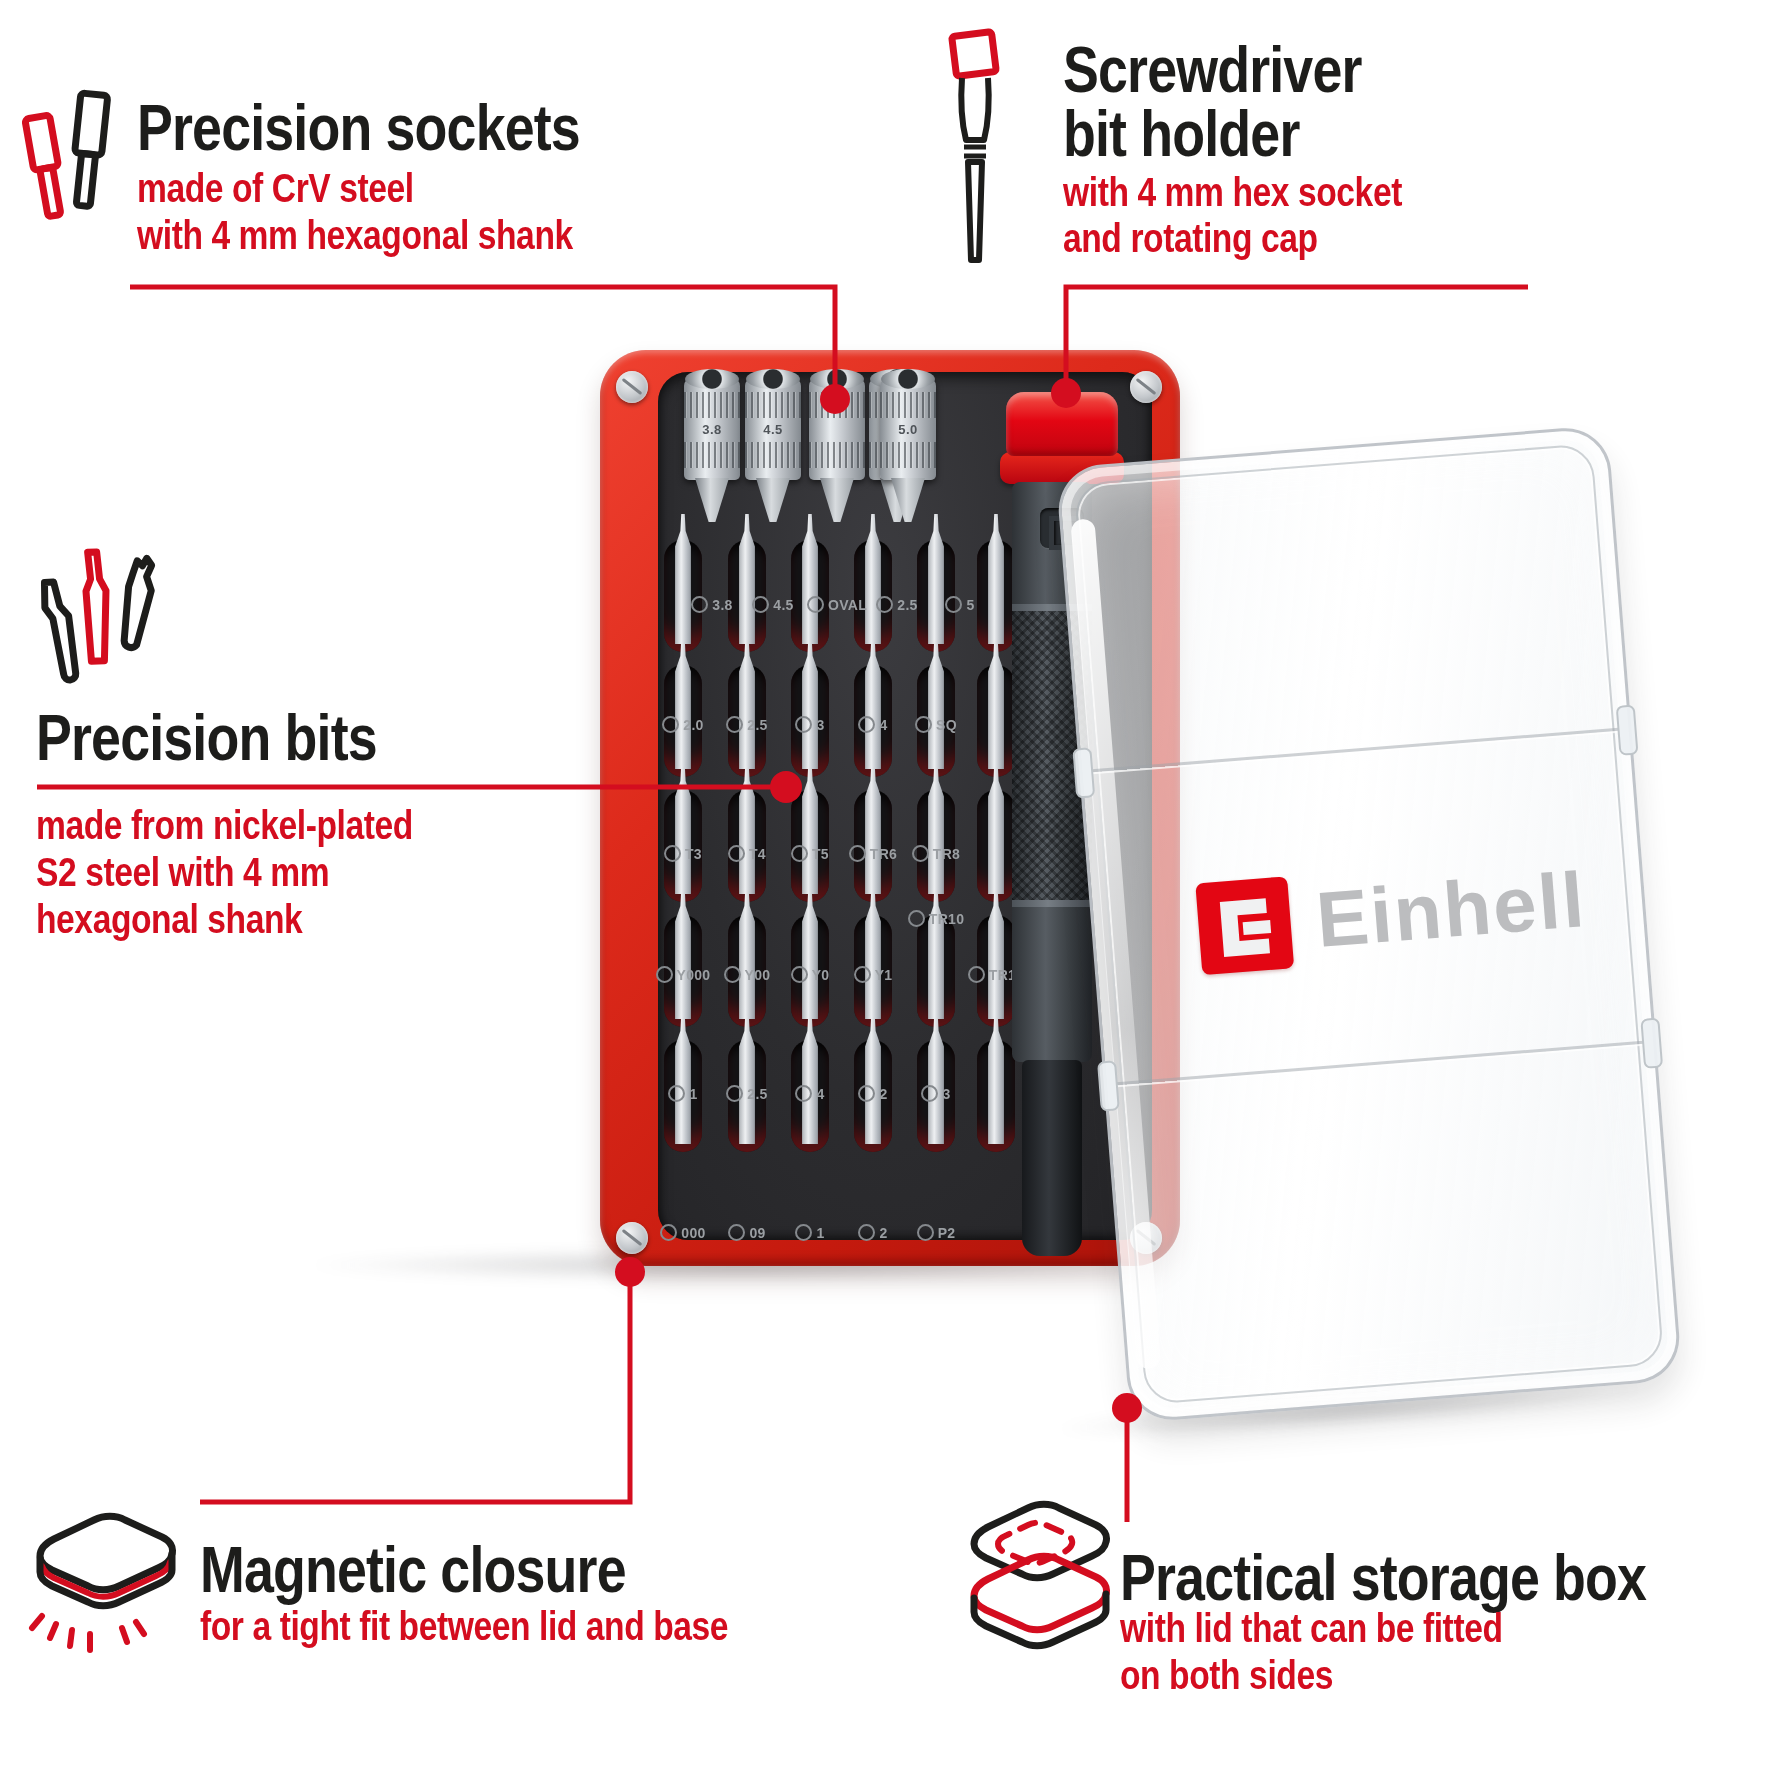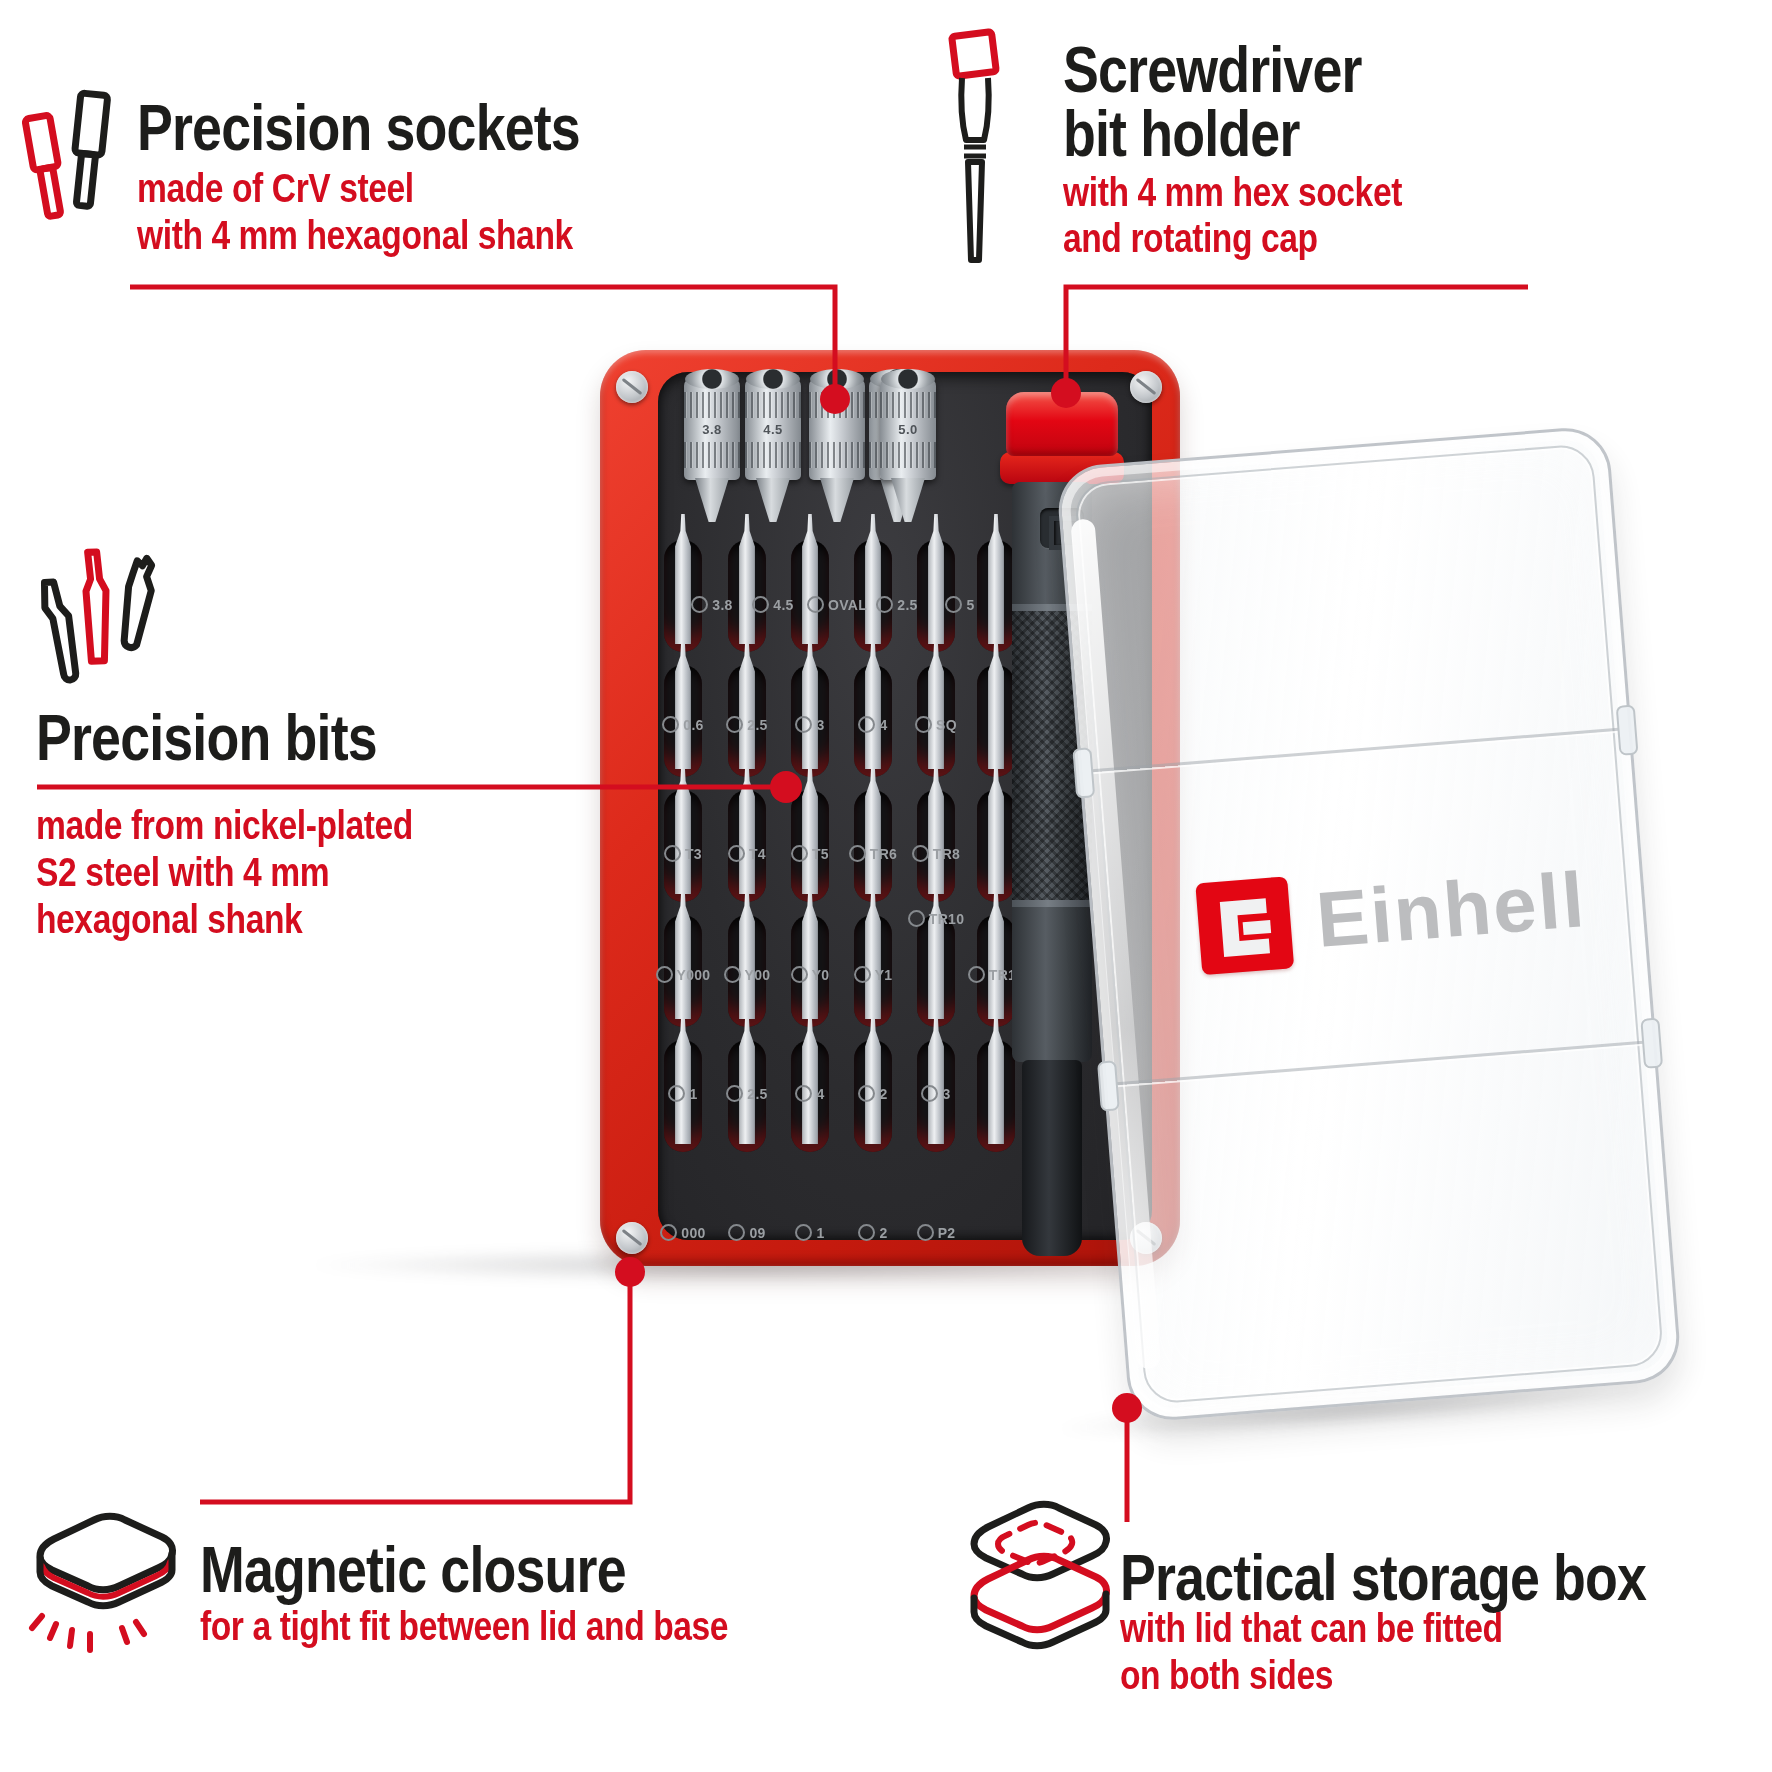--- a/index.html
+++ b/index.html
@@ -229,21 +229,21 @@
       <div class="band-item" style="left: 861px; top: 596px;">
         <span class="band-dot"></span>
         <span class="band-txt">2.5</span>
       </div>
       <div class="band-item" style="left: 924px; top: 596px;">
         <span class="band-dot"></span>
         <span class="band-txt">5</span>
       </div>
       <div class="band-item" style="left: 647px; top: 716px;">
         <span class="band-dot"></span>
-        <span class="band-txt">0.6</span>
+        <span class="band-txt">2.0</span>
       </div>
       <div class="band-item" style="left: 711px; top: 716px;">
         <span class="band-dot"></span>
         <span class="band-txt">2.5</span>
       </div>
       <div class="band-item" style="left: 774px; top: 716px;">
         <span class="band-dot"></span>
         <span class="band-txt">3</span>
       </div>
       <div class="band-item" style="left: 837px; top: 716px;">

